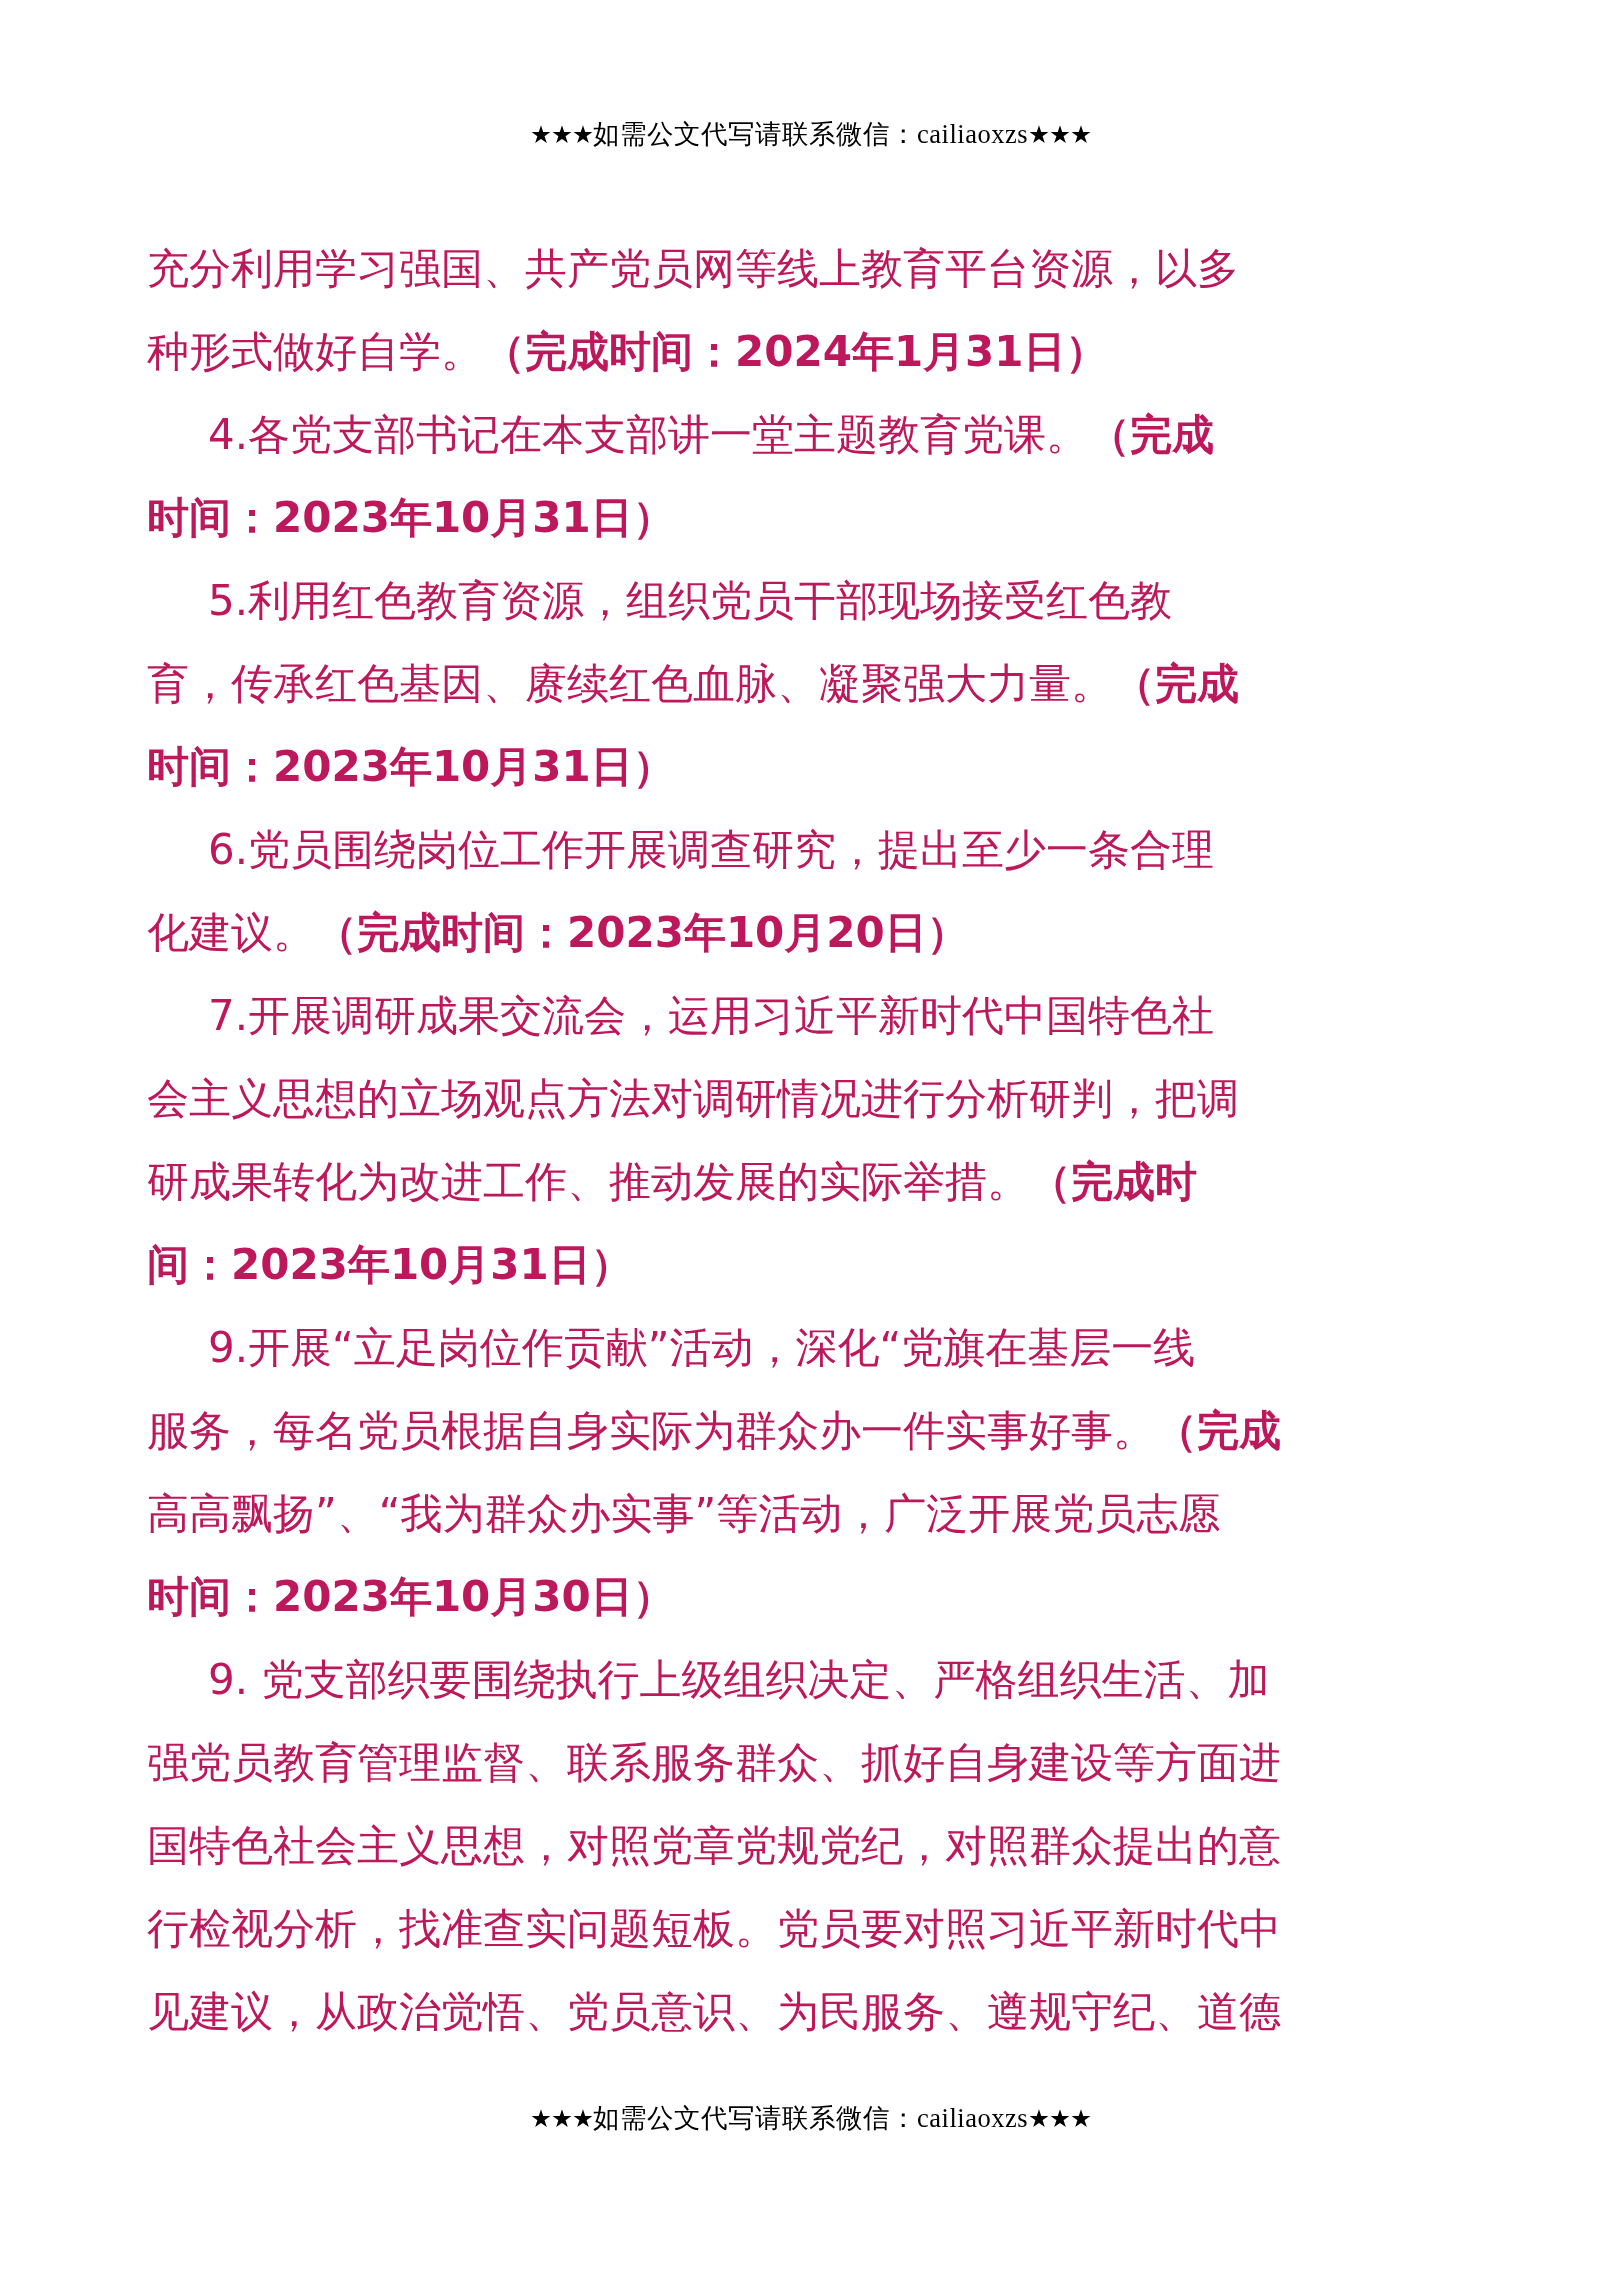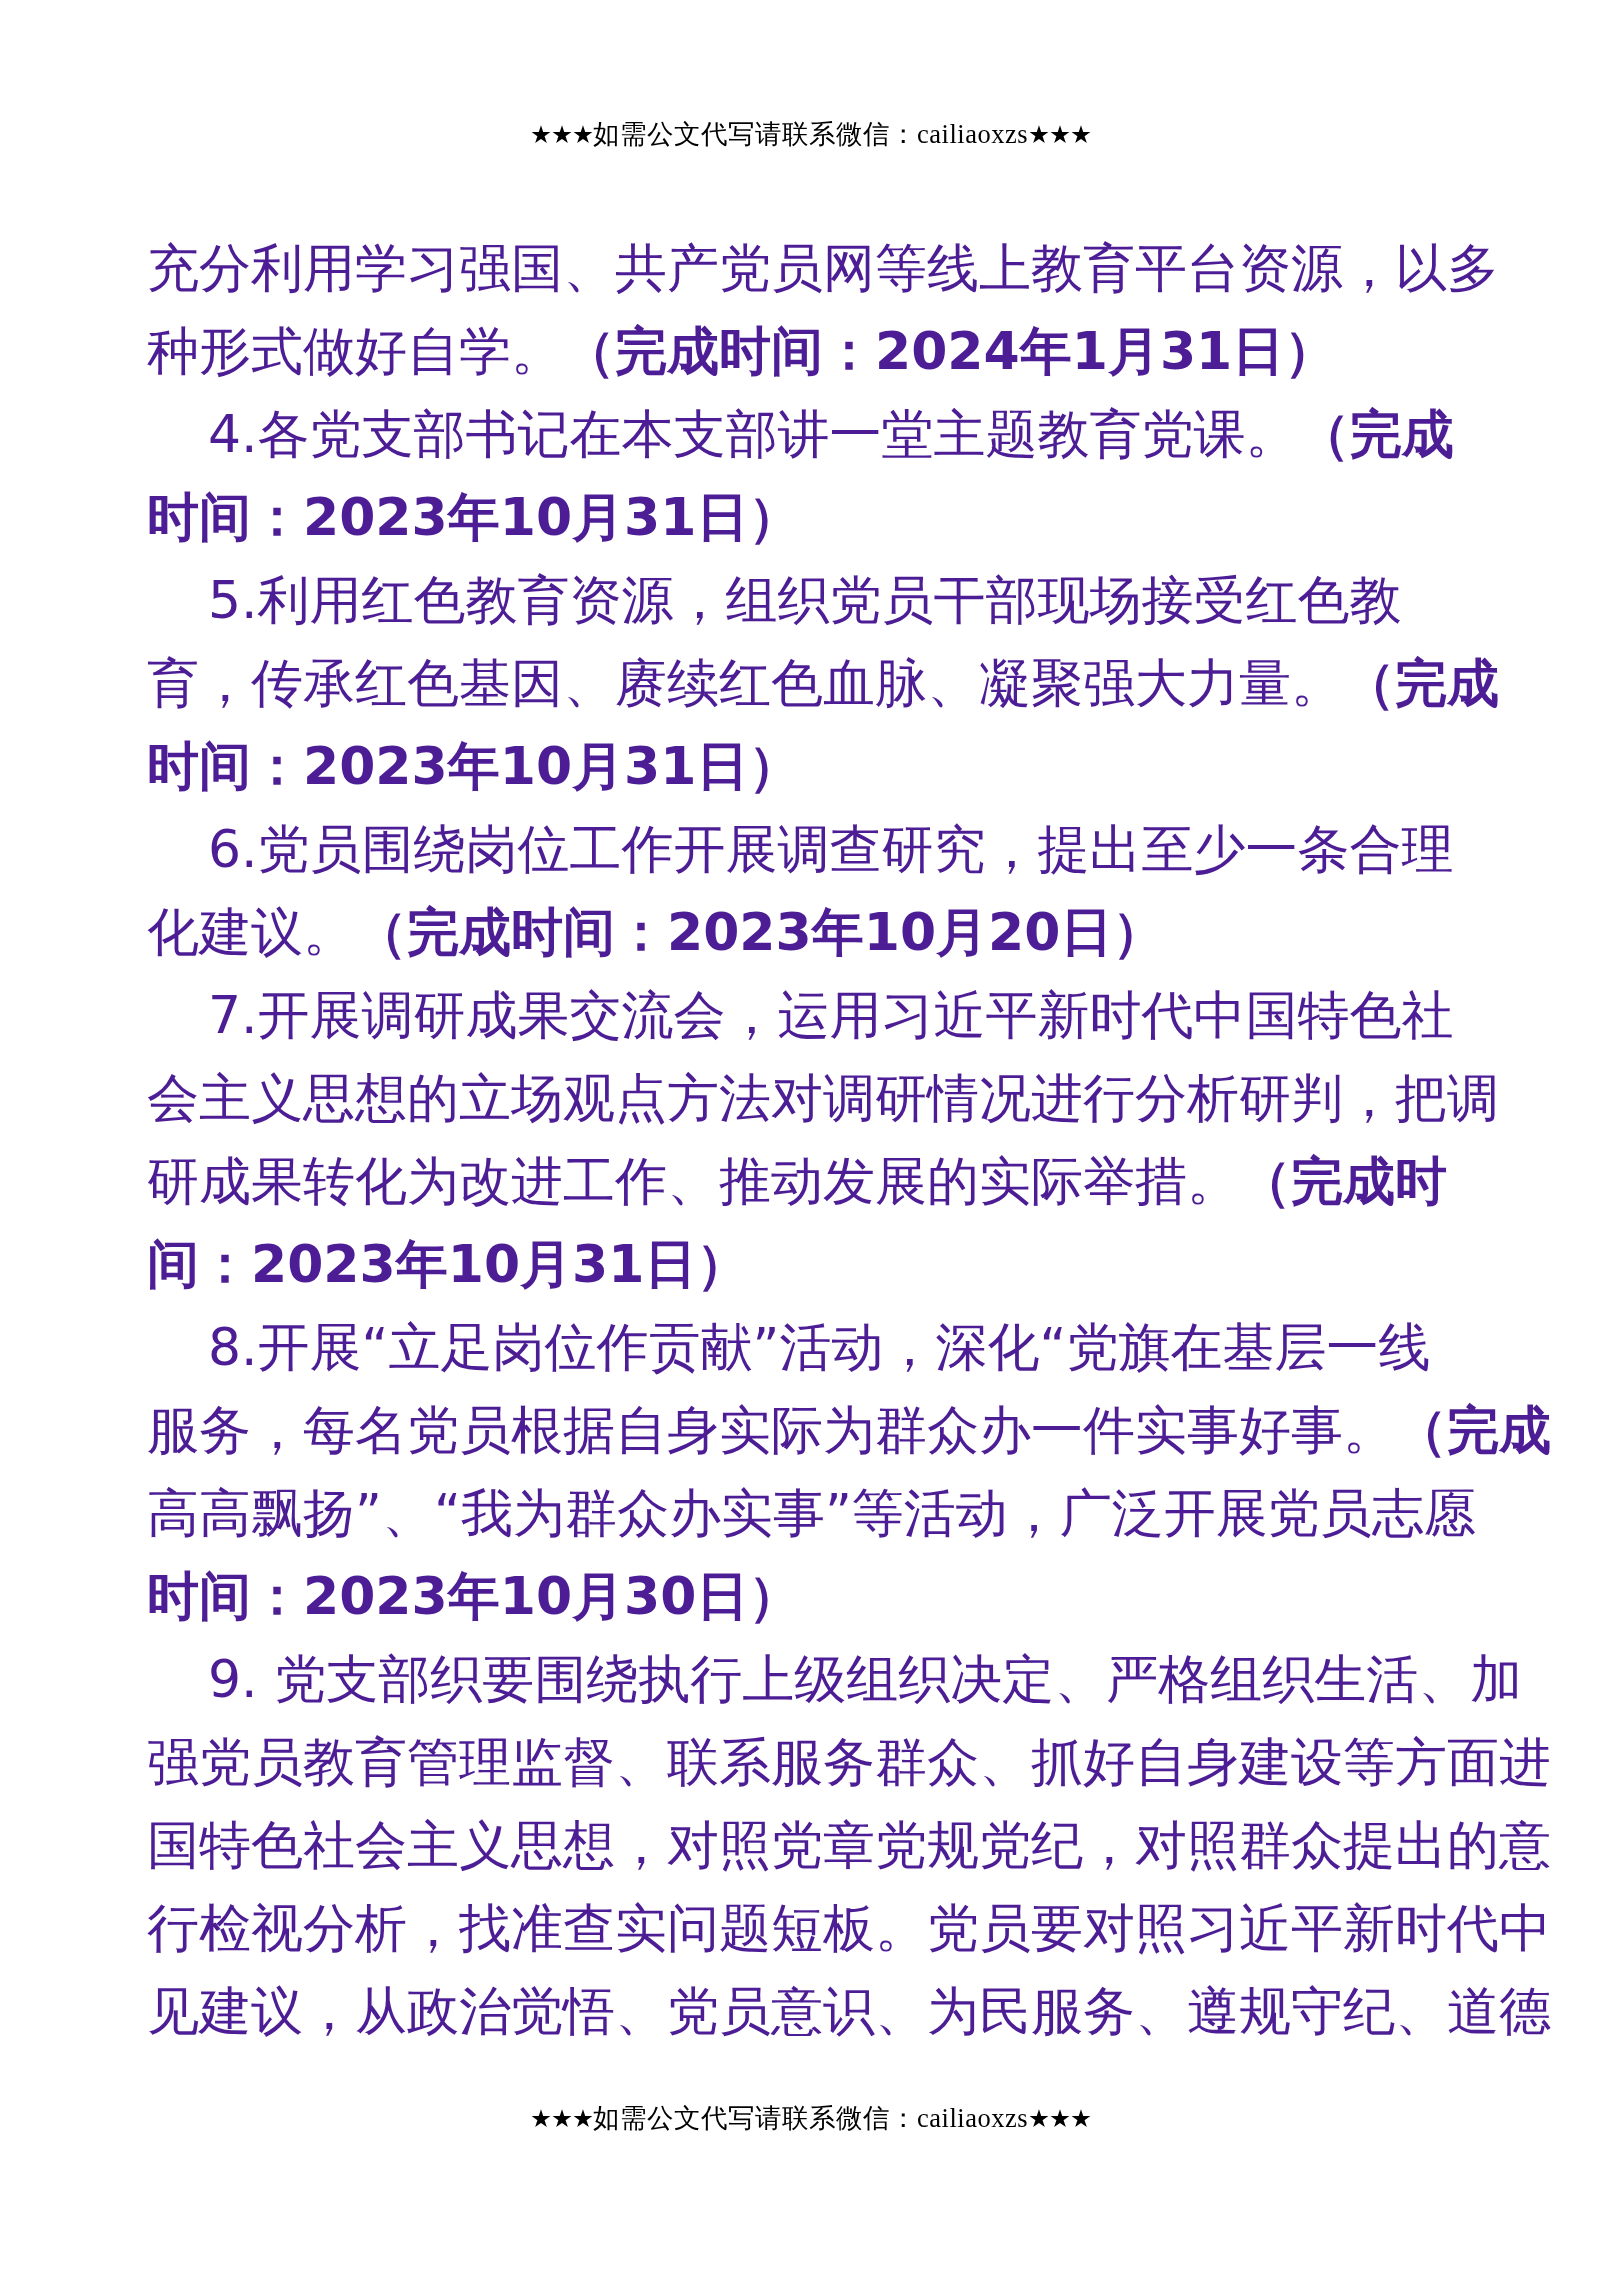--- a/index.html
+++ b/index.html
@@ -50,23 +50,23 @@
 
   
   .body-block {
     position: absolute;
     left: 147px;
     top: 227px;
     width: 1328px;
   }
   .line {
     font-family: "DejaVu Sans", "Liberation Sans", sans-serif;
-    font-size: 52px;
+    font-size: 42px;
     line-height: 83px;
-    color: #4c1d95;
+    color: #be185d;
     white-space: nowrap;
     letter-spacing: 0px;
   }
   .line.indent { padding-left: 61px; }
 
   
   .b {
     font-weight: 700;
   }
   .n {
@@ -89,21 +89,21 @@
       <div class="line"><span class="b">时间：2023年10月31日）</span></div>
       <div class="line indent"><span class="n">5.利用红色教育资源，组织党员干部现场接受红色教</span></div>
       <div class="line"><span class="n">育，传承红色基因、赓续红色血脉、凝聚强大力量。</span><span class="b">（完成</span></div>
       <div class="line"><span class="b">时间：2023年10月31日）</span></div>
       <div class="line indent"><span class="n">6.党员围绕岗位工作开展调查研究，提出至少一条合理</span></div>
       <div class="line"><span class="n">化建议。</span><span class="b">（完成时间：2023年10月20日）</span></div>
       <div class="line indent"><span class="n">7.开展调研成果交流会，运用习近平新时代中国特色社</span></div>
       <div class="line"><span class="n">会主义思想的立场观点方法对调研情况进行分析研判，把调</span></div>
       <div class="line"><span class="n">研成果转化为改进工作、推动发展的实际举措。</span><span class="b">（完成时</span></div>
       <div class="line"><span class="b">间：2023年10月31日）</span></div>
-      <div class="line indent"><span class="n">8.开展“立足岗位作贡献”活动，深化“党旗在基层一线</span></div>
+      <div class="line indent"><span class="n">9.开展“立足岗位作贡献”活动，深化“党旗在基层一线</span></div>
       <div class="line"><span class="n">服务，每名党员根据自身实际为群众办一件实事好事。</span><span class="b">（完成</span></div>
       <div class="line"><span class="n">高高飘扬”、“我为群众办实事”等活动，广泛开展党员志愿</span></div>
       <div class="line"><span class="b">时间：2023年10月30日）</span></div>
       <div class="line indent"><span class="n">9. 党支部织要围绕执行上级组织决定、严格组织生活、加</span></div>
       <div class="line"><span class="n">强党员教育管理监督、联系服务群众、抓好自身建设等方面进</span></div>
       <div class="line"><span class="n">国特色社会主义思想，对照党章党规党纪，对照群众提出的意</span></div>
       <div class="line"><span class="n">行检视分析，找准查实问题短板。党员要对照习近平新时代中</span></div>
       <div class="line"><span class="n">见建议，从政治觉悟、党员意识、为民服务、遵规守纪、道德</span></div>
     </div>
 

